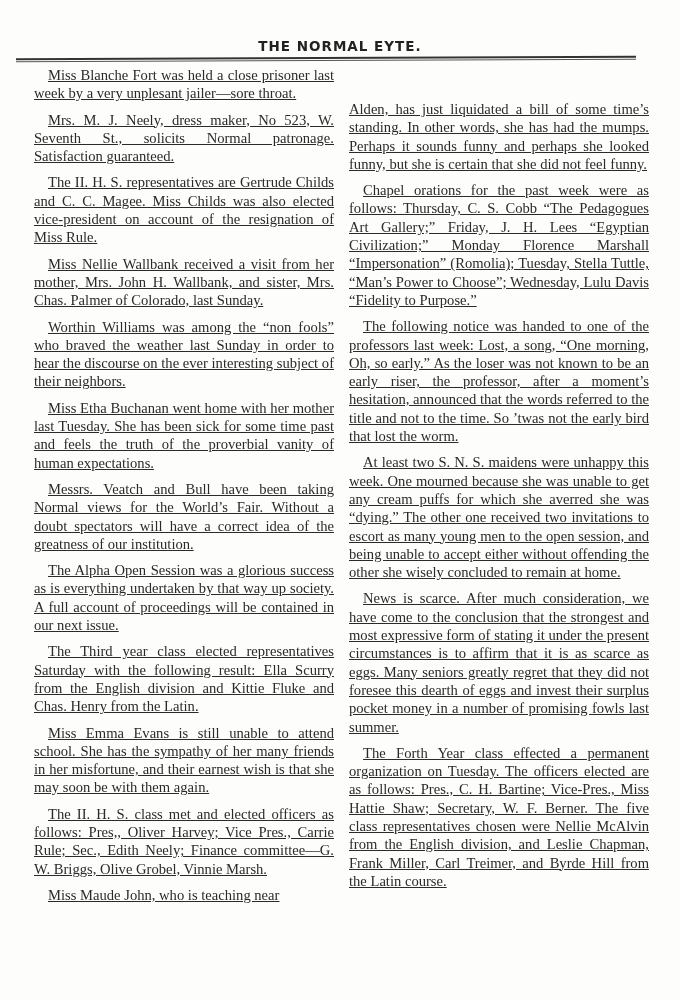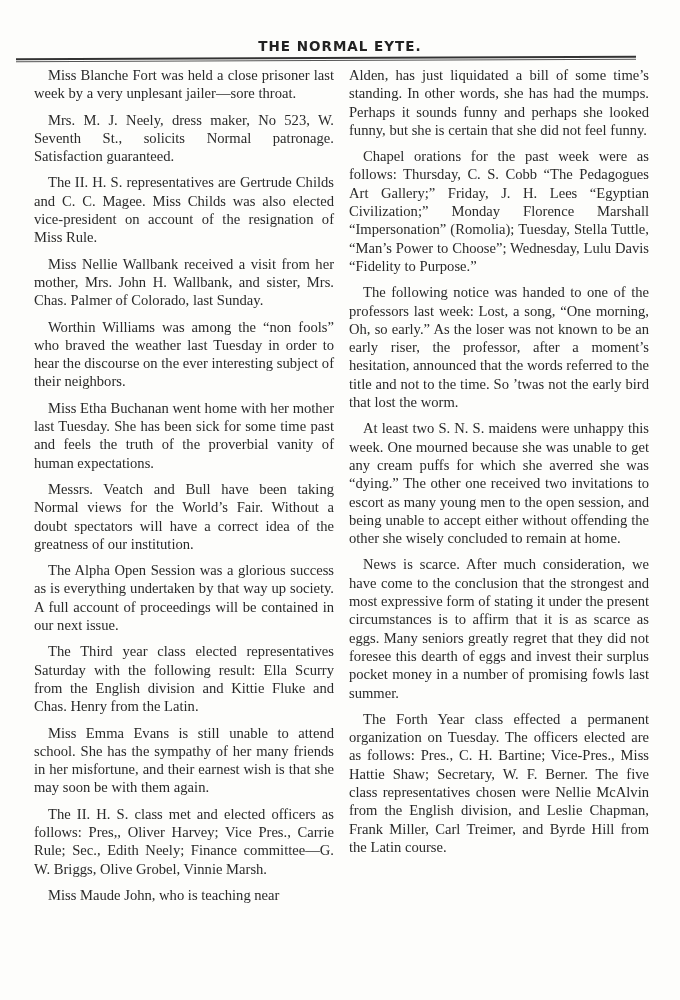--- a/index.html
+++ b/index.html
@@ -21,39 +21,40 @@
       position: absolute; left: 16px; top: 57px; width: 620px; height: 4px;
       border-top: 2.5px solid #333; border-bottom: 1px solid #555;
       box-sizing: border-box;
       transform: rotate(-0.25deg);
     }
     .col {
       position: absolute; top: 66px; width: 300px;
       font-family: "Liberation Serif", "DejaVu Serif", serif;
       font-size: 14.6px; line-height: 18.3px;
       text-align: justify;
+      text-decoration: underline;
     }
     .col.left { left: 34px; }
     .col.right { left: 349px; }
     .col p { margin: 0 0 8px 0; text-indent: 14px; }
-    .col p.cont { text-indent: 0; }
+    .col p.cont { text-indent: 0; margin-top: 34px; }
   </style>
 </head>
 <body>
 
 <div class="page">
   <div class="masthead">THE NORMAL EYTE.</div>
   <div class="rule"></div>
 
   <div class="col left">
     <p>Miss Blanche Fort was held a close prisoner last week by a very unplesant jailer—sore throat.</p>
     <p>Mrs. M. J. Neely, dress maker, No 523, W. Seventh St., solicits Normal patronage. Satisfaction guaranteed.</p>
     <p>The II. H. S. representatives are Gertrude Childs and C. C. Magee. Miss Childs was also elected vice-president on account of the resignation of Miss Rule.</p>
     <p>Miss Nellie Wallbank received a visit from her mother, Mrs. John H. Wallbank, and sister, Mrs. Chas. Palmer of Colorado, last Sunday.</p>
-    <p>Worthin Williams was among the “non fools” who braved the weather last Tuesday in order to hear the discourse on the ever interesting subject of their neighbors.</p>
+    <p>Worthin Williams was among the “non fools” who braved the weather last Sunday in order to hear the discourse on the ever interesting subject of their neighbors.</p>
     <p>Miss Etha Buchanan went home with her mother last Tuesday. She has been sick for some time past and feels the truth of the proverbial vanity of human expectations.</p>
     <p>Messrs. Veatch and Bull have been taking Normal views for the World’s Fair. Without a doubt spectators will have a correct idea of the greatness of our institution.</p>
     <p>The Alpha Open Session was a glorious success as is everything undertaken by that way up society. A full account of proceedings will be contained in our next issue.</p>
     <p>The Third year class elected representatives Saturday with the following result: Ella Scurry from the English division and Kittie Fluke and Chas. Henry from the Latin.</p>
     <p>Miss Emma Evans is still unable to attend school. She has the sympathy of her many friends in her misfortune, and their earnest wish is that she may soon be with them again.</p>
     <p>The II. H. S. class met and elected officers as follows: Pres,, Oliver Harvey; Vice Pres., Carrie Rule; Sec., Edith Neely; Finance committee—G. W. Briggs, Olive Grobel, Vinnie Marsh.</p>
     <p>Miss Maude John, who is teaching near</p>
   </div>
 
   <div class="col right">

